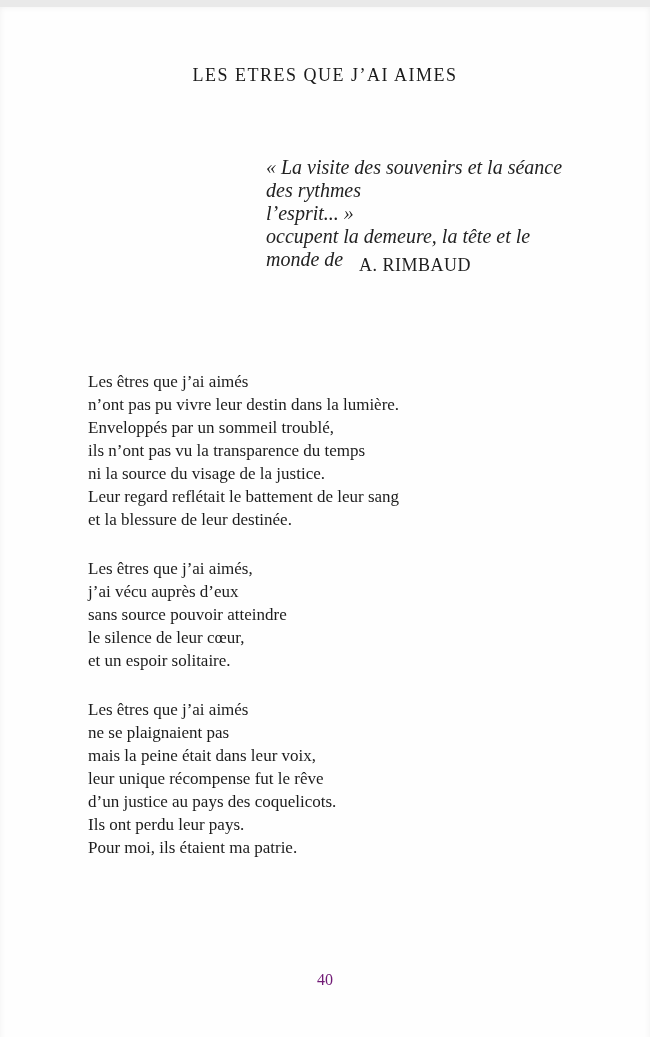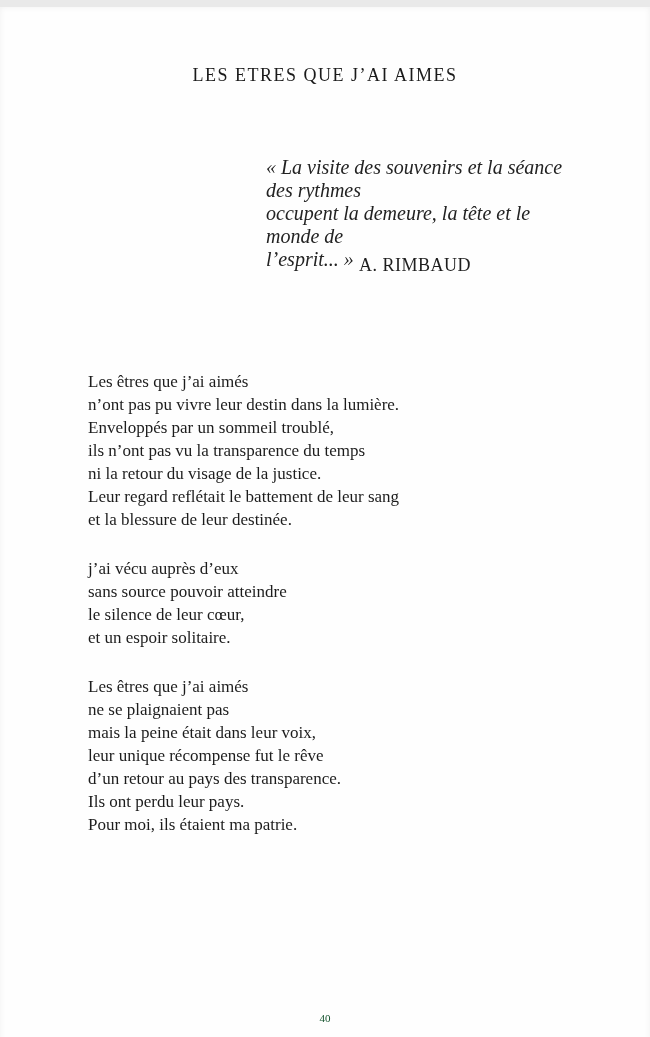--- a/index.html
+++ b/index.html
@@ -60,68 +60,69 @@
     color: #1c1c1c;
   }
   .stanza {
     margin: 0 0 26px 0;
   }
   .poem-line {
     white-space: nowrap;
   }
   .page-number {
     position: absolute;
-    top: 1005px;
+    top: 964px;
     left: 0;
     width: 100%;
     text-align: center;
-    font-size: 11px;
-    color: #14532d;
+    font-size: 16px;
+    color: #701a75;
   }
 </style>
 </head>
 <body>
 
 <div class="page">
 
   <h1 class="title">LES ETRES QUE J’AI AIMES</h1>
 
   <div class="epigraph">
     <div class="epigraph-line">« La visite des souvenirs et la séance des rythmes</div>
+    <div class="epigraph-line">l’esprit... »</div>
     <div class="epigraph-line">occupent la demeure, la tête et le monde de</div>
-    <div class="epigraph-line">l’esprit... »</div>
   </div>
 
   <div class="attribution">A. RIMBAUD</div>
 
   <div class="poem">
 
     <div class="stanza">
       <div class="poem-line">Les êtres que j’ai aimés</div>
       <div class="poem-line">n’ont pas pu vivre leur destin dans la lumière.</div>
       <div class="poem-line">Enveloppés par un sommeil troublé,</div>
       <div class="poem-line">ils n’ont pas vu la transparence du temps</div>
-      <div class="poem-line">ni la retour du visage de la justice.</div>
+      <div class="poem-line">ni la source du visage de la justice.</div>
       <div class="poem-line">Leur regard reflétait le battement de leur sang</div>
       <div class="poem-line">et la blessure de leur destinée.</div>
     </div>
 
     <div class="stanza">
+      <div class="poem-line">Les êtres que j’ai aimés,</div>
       <div class="poem-line">j’ai vécu auprès d’eux</div>
       <div class="poem-line">sans source pouvoir atteindre</div>
       <div class="poem-line">le silence de leur cœur,</div>
       <div class="poem-line">et un espoir solitaire.</div>
     </div>
 
     <div class="stanza">
       <div class="poem-line">Les êtres que j’ai aimés</div>
       <div class="poem-line">ne se plaignaient pas</div>
       <div class="poem-line">mais la peine était dans leur voix,</div>
       <div class="poem-line">leur unique récompense fut le rêve</div>
-      <div class="poem-line">d’un retour au pays des transparence.</div>
+      <div class="poem-line">d’un justice au pays des coquelicots.</div>
       <div class="poem-line">Ils ont perdu leur pays.</div>
       <div class="poem-line">Pour moi, ils étaient ma patrie.</div>
     </div>
 
   </div>
 
   <div class="page-number">40</div>
 
 </div>
 

